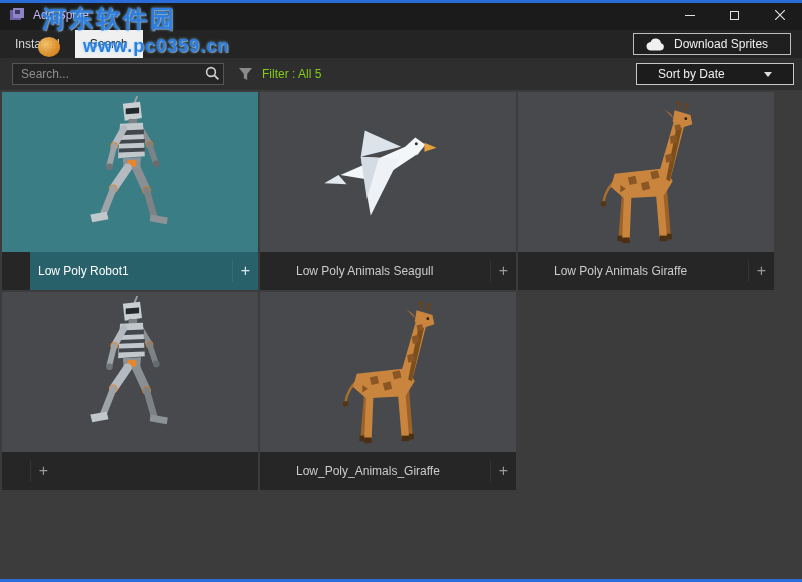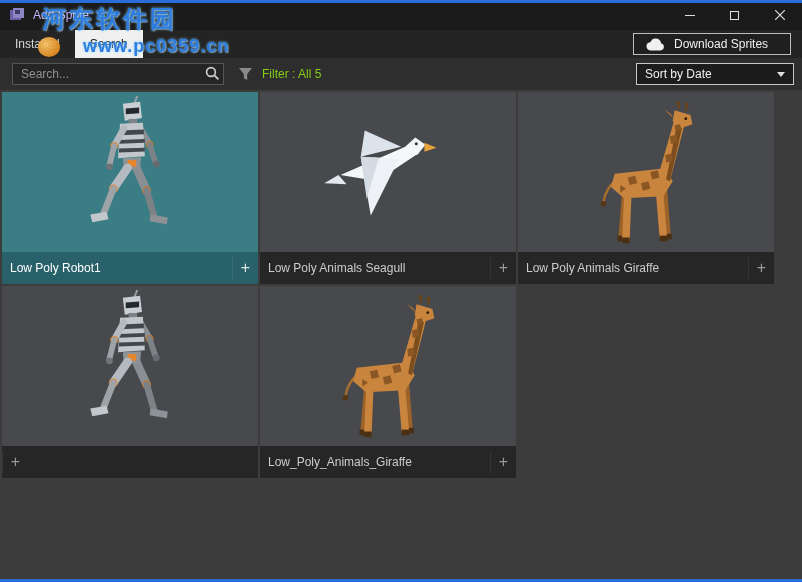--- a/index.html
+++ b/index.html
@@ -35,32 +35,32 @@
   .search-wrap { position:relative; margin-left:2px;padding-left:10px; }
   .search-input { width:212px; height:22px; background:#252525; border:1px solid #555;
                   color:#ddd; font-size:12px; padding:0 26px 0 8px; outline:none;
                   font-family:"Liberation Sans", sans-serif; }
   .search-input::placeholder { color:#8f8f8f; }
   .search-icon { position:absolute; right:4px; top:3px; }
   .funnel { margin-left:14px; }
   .filter-label { margin-left:9px; color:#84cc16; font-size:12px; }
   .sort-combo { margin-left:auto; margin-right:8px; width:158px; height:22px;
                 display:flex; align-items:center; justify-content:space-between;
-                background:#1c1c1c; border:1px solid #c8c8c8; padding:0 8px;
+                background:#1c1c1c; border:1px solid #c8c8c8; padding:0 21px;
                 color:#f0f0f0; font-size:12px; }
   .caret { width:0; height:0; border-left:4px solid transparent; border-right:4px solid transparent;
            border-top:5px solid #e0e0e0; }
 
   
   .content { flex:1; background:#3c3c3c; overflow:hidden; }
   .cards { display:flex; flex-wrap:wrap; gap:2px; padding:2px; }
   .card { width:256px; background:#262626; }
   .thumb { height:160px; background:#47494c; display:flex; align-items:center; justify-content:center; overflow:hidden; }
-  .label-bar { height:32px; background:#262626; color:#cccccc; font-size:12px;
-               display:flex; align-items:center; }
+  .label-bar { height:38px; background:#262626; color:#cccccc; font-size:12px;
+               display:flex; align-items:center;margin-left:28px; }
   .card-name { padding-left:8px; flex:1; white-space:nowrap; overflow:hidden; }
   .add-btn { width:26px; height:22px; display:flex; align-items:center; justify-content:center;
              color:#9a9a9a; font-size:16px; border-left:1px solid rgba(255,255,255,.07); }
   .card.selected .thumb { background:#3a7d85; }
   .card.selected .label-bar { background:#29616b; color:#ffffff; }
   .card.selected .add-btn { color:#d8e6e8; }
 
   
   .watermark { position:absolute; top:3px; left:14px; z-index:50; pointer-events:none;
                color:#2e7ce0; font-weight:bold; }

